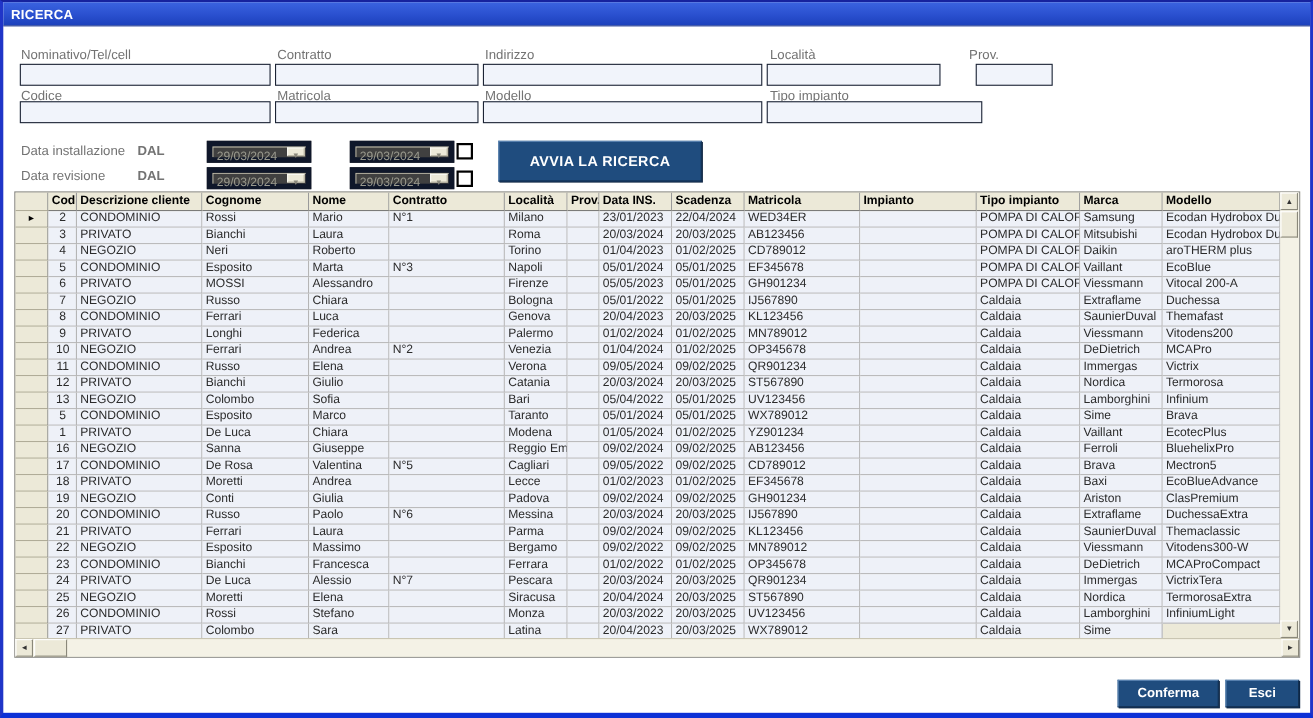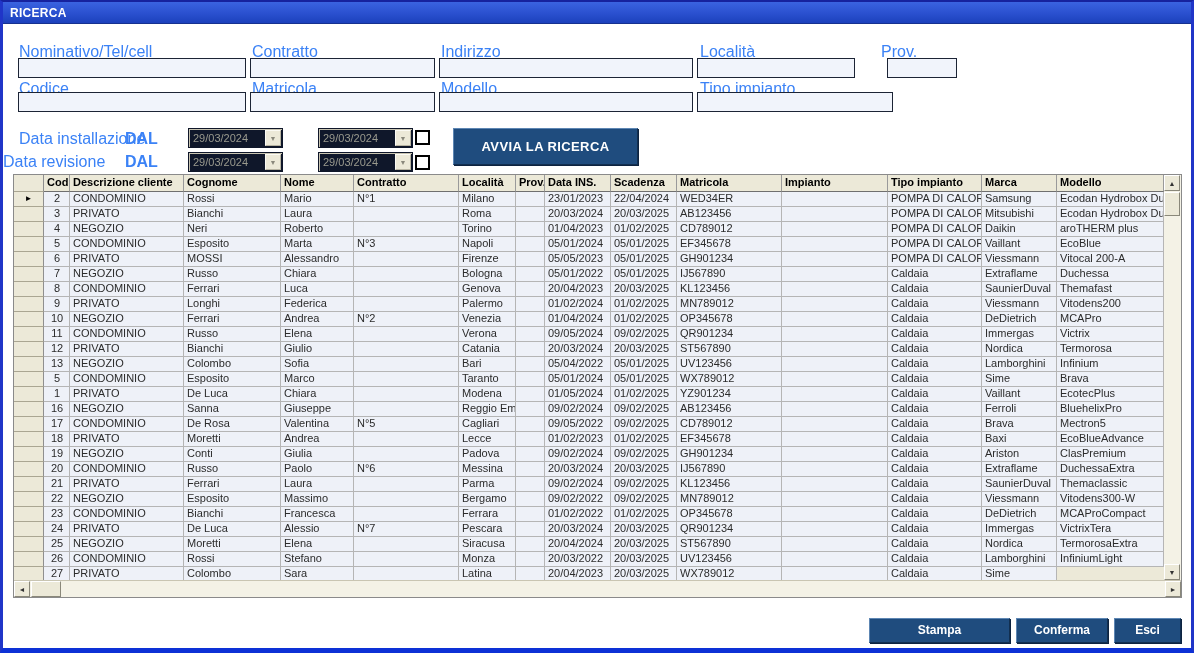--- a/index.html
+++ b/index.html
@@ -14,29 +14,29 @@
   }
   .titlebar {
     position: absolute; left: 0; top: 0; right: 0; height: 22px;
     background: linear-gradient(180deg, #3a63e0 0%, #2a50cf 55%, #1c41bc 100%);
     border-bottom: 1px solid #16318f;
     color: #fff; font-weight: bold; font-size: 12px; line-height: 22px;
     padding-left: 7px; letter-spacing: 0.3px;
   }
 
   
-  .flabel { position: absolute; font-size: 16px; color: #3b82f6; white-space: nowrap; }
+  .flabel { position: absolute; font-size: 12px; color: #737373; white-space: nowrap; }
   .finput {
     position: absolute; height: 20px; background: #f1f4fb;
     border: 1px solid #1c2435; font-size: 12px; padding: 0 3px;
     font-family: "Liberation Sans", sans-serif;
   }
   .combo {
-    position: absolute; height: 20px; width: 95px; background: #0f172a;
-    border: 1px solid #0f172a; box-shadow: inset 1px 1px 0 #c9c5b2;
+    position: absolute; height: 20px; width: 95px; background: #404040;
+    border: 5px solid #0f172a; box-shadow: inset 1px 1px 0 #c9c5b2;
   }
   .combo .cval { position: absolute; left: 4px; top: 3px; font-size: 11px; color: #9a9a8e; }
   .combo .cbtn {
     position: absolute; right: 1px; top: 1px; bottom: 1px; width: 16px;
     background: #ece9d8; border: 1px solid #b8b4a2;
     border-top-color: #fbfaf4; border-left-color: #fbfaf4;
     text-align: center; font-size: 7px; color: #8a887c; line-height: 16px;
   }
   .chk {
     position: absolute; width: 15px; height: 15px; background: #fff; border: 2px solid #000;
@@ -127,21 +127,21 @@
   <div class="combo" style="left:185px;top:126px">
     <span class="cval">29/03/2024</span>
     <span class="cbtn">▼</span>
   </div>
   <div class="combo" style="left:315px;top:126px">
     <span class="cval">29/03/2024</span>
     <span class="cbtn">▼</span>
   </div>
   <div class="chk" style="left:412px;top:128px"></div>
 
-  <div class="flabel" style="left:0;top:151px">Data revisione</div>
+  <div class="flabel" style="left:16px;top:151px">Data revisione</div>
   <div class="flabel" style="left:122px;top:151px;font-weight:bold">DAL</div>
   <div class="combo" style="left:185px;top:150px">
     <span class="cval">29/03/2024</span>
     <span class="cbtn">▼</span>
   </div>
   <div class="combo" style="left:315px;top:150px">
     <span class="cval">29/03/2024</span>
     <span class="cbtn">▼</span>
   </div>
   <div class="chk" style="left:412px;top:153px"></div>
@@ -617,16 +617,15 @@
       <div class="sthumb" style="left:0;top:17px;width:16px;height:24px"></div>
       <div class="sbtn" style="left:0;bottom:0">▼</div>
     </div>
     <div class="hscroll">
       <div class="sbtn" style="left:0;top:0">◄</div>
       <div class="sthumb" style="left:17px;top:0;width:30px;height:16px"></div>
       <div class="sbtn" style="right:0;top:0">►</div>
     </div>
   </div>
 
-  <div class="btn-navy footer-btn" style="left:866px;top:616px;width:141px">Stampa</div>
   <div class="btn-navy footer-btn" style="left:1013px;top:616px;width:92px">Conferma</div>
   <div class="btn-navy footer-btn" style="left:1111px;top:616px;width:67px">Esci</div>
 </div>
 
 </body></html>

